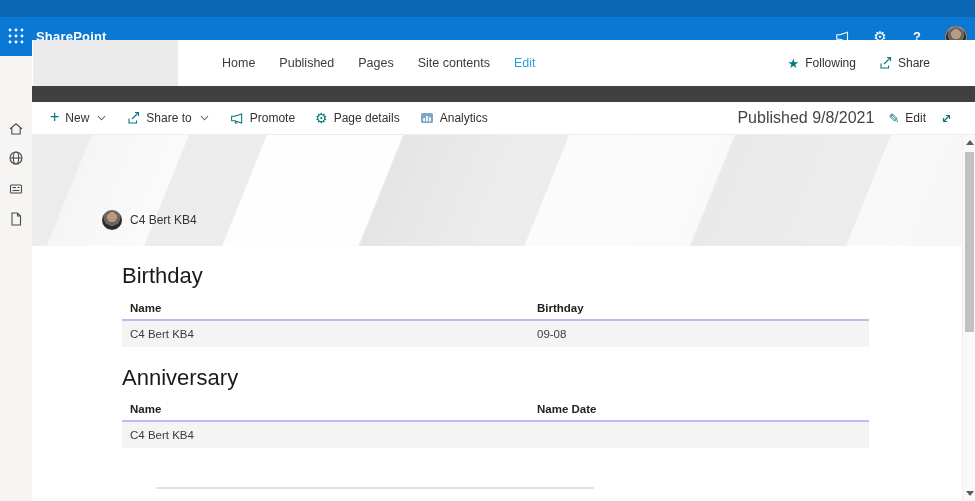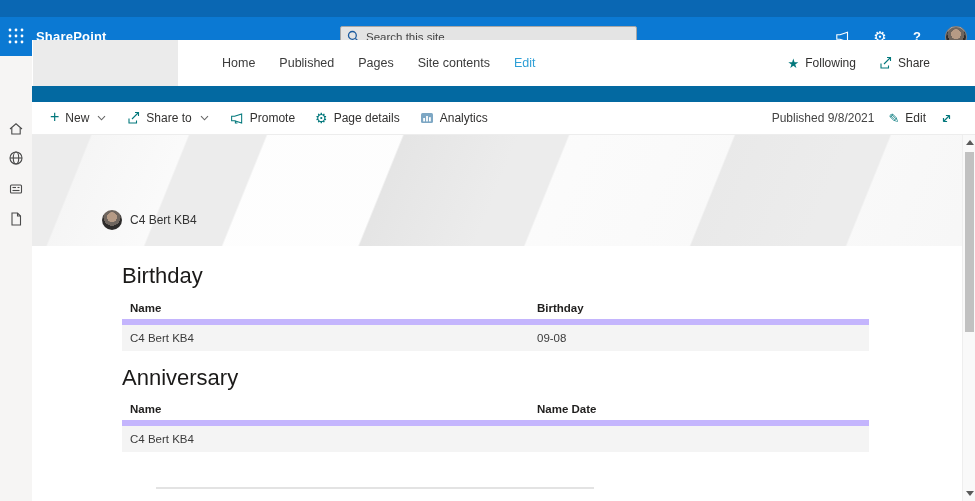--- a/index.html
+++ b/index.html
@@ -1,17 +1,17 @@
 <!DOCTYPE html>
 <html><head>
 <meta charset="utf-8">
 <style>
   * { margin:0; padding:0; box-sizing:border-box; }
   body { font-family:"Liberation Sans", sans-serif; background:#fff; }
-  .screen { position:relative; width:975px; height:501px; overflow:hidden; background:#0369a1; }
+  .screen { position:relative; width:975px; height:501px; overflow:hidden; background:#404040; }
 
   
   .topbar { position:absolute; left:0; top:0; width:975px; height:56px; }
   .topbar-strip { position:absolute; left:0; top:0; width:100%; height:17px; background:#0a67b3; }
   .topbar-main { position:absolute; left:0; top:17px; width:100%; height:39px; background:#0b79d3; }
   .waffle { position:absolute; left:7px; top:10px; width:18px; height:18px; cursor:pointer; }
   .brand { position:absolute; left:36px; top:12px; color:#fff; font-size:13px; font-weight:bold; letter-spacing:.2px; }
   .searchbox { position:absolute; left:340px; top:9px; width:297px; height:21px; background:#e4e4e4;
                border:1px solid #a6a6a6; border-radius:2px; display:flex; align-items:center; padding:0 6px; gap:6px; }
   .searchbox svg { flex:0 0 auto; }
@@ -41,42 +41,42 @@
   .star-glyph { color:#03787c; font-size:13px; line-height:1; }
 
   
   .command-bar { position:absolute; left:32px; top:102px; width:943px; height:33px; background:#fff;
                  border-bottom:1px solid #ededed; display:flex; align-items:center; }
   .cmd-left { display:flex; align-items:center; gap:20px; margin-left:18px; }
   .cmd-btn { display:flex; align-items:center; gap:6px; font-size:12px; color:#323130; cursor:pointer; white-space:nowrap; }
   .plus-glyph { color:#03787c; font-size:16px; font-weight:400; line-height:1; margin-top:-2px; }
   .chev { display:inline-block; margin-left:2px; }
   .cmd-right { margin-left:auto; display:flex; align-items:center; gap:14px; margin-right:22px; }
-  .published { font-size:12px; color:#444;padding-left:36px; }
+  .published { font-size:16px; color:#444;padding-left:36px; }
   .pencil-glyph { color:#03787c; font-size:13px; line-height:1; }
 
   
   .canvas { position:absolute; left:32px; top:135px; width:930px; height:366px; background:#fff; overflow:hidden; }
 
   .hero { position:absolute; left:0; top:0; width:930px; height:111px; background-color:#ececec;
     background-image:
       linear-gradient(112deg, rgba(255,255,255,0) 6%, rgba(246,246,246,.95) 6.2%, rgba(251,251,251,.95) 16%, rgba(255,255,255,0) 16.2%),
       linear-gradient(112deg, rgba(255,255,255,0) 24%, rgba(255,255,255,.92) 24.2%, rgba(255,255,255,.92) 38%, rgba(228,228,228,.9) 38.2%, rgba(236,236,236,0) 50%),
       linear-gradient(112deg, rgba(255,255,255,0) 55%, rgba(252,252,252,.95) 55.2%, rgba(250,250,250,.95) 72%, rgba(233,233,233,.9) 72.2%, rgba(240,240,240,0) 84%),
       linear-gradient(112deg, rgba(255,255,255,0) 88%, rgba(250,250,250,.9) 88.2%, rgba(248,248,248,.9) 100%);
   }
   .hero-title { position:absolute; left:70px; top:37px; font-size:25px; font-weight:600; color:#1f1e1d; }
   .hero-byline { position:absolute; left:70px; top:75px; display:flex; align-items:center; gap:8px; }
   .byline-avatar { width:20px; height:20px; border-radius:50%;
       background:radial-gradient(circle at 50% 36%, #b59a85 0 30%, #6e655e 31% 52%, #2d2b2a 53% 100%); }
   .byline-name { font-size:12px; color:#333; }
 
   .section-heading { position:absolute; left:90px; font-size:22px; font-weight:400; color:#1b1a19; }
   .sp-table { position:absolute; left:90px; width:747px; }
-  .t-head { display:flex; border-bottom:6px solid #c4b5fd; padding:4px 0 5px 0; }
+  .t-head { display:flex; border-bottom:2px solid #c4b5fd; padding:4px 0 5px 0; }
   .t-row  { display:flex; background:#f4f4f4; height:26px; align-items:center; }
   .c1 { width:415px; padding-left:8px; }
   .c2 { flex:1; }
   .t-head span { font-size:11.5px; font-weight:bold; color:#201f1e; }
   .t-row span { font-size:11.5px; color:#3b3b3b; }
 
   .divider { position:absolute; left:124px; top:352px; width:438px; height:2px; background:#e3e3e3; }
 
   
   .scrollbar { position:absolute; right:0; top:135px; width:13px; height:366px; background:#f9f9f9; border-left:1px solid #eee; }
@@ -105,29 +105,20 @@
               <circle cx="9" cy="9" r="1.4"></circle>
               <circle cx="15" cy="9" r="1.4"></circle>
             <circle cx="3" cy="15" r="1.4"></circle>
               <circle cx="9" cy="15" r="1.4"></circle>
               <circle cx="15" cy="15" r="1.4"></circle>
           </g>
         </svg>
       </div>
       <span class="brand">SharePoint</span>
 
-      <div class="searchbox">
-        <span>
-          <svg width="13" height="13" viewBox="0 0 14 14" fill="none" stroke="#1b5a9e" stroke-width="1.4">
-            <circle cx="5.8" cy="5.8" r="4.2"></circle>
-              <line x1="9" y1="9" x2="13" y2="13"></line>
-          </svg>
-        </span>
-        <input type="text" placeholder="Search this site" style="">
-      </div>
 
       <div class="top-icons">
         <span class="top-icon">
           <svg width="16" height="16" viewBox="0 0 16 16" fill="none" stroke="#ffffff" stroke-width="1.1">
             <path d="M13.5 3.2 v9.6 L6 10.3 H2.8 v-4.6 H6 Z"></path>
             <path d="M6.8 10.5 v2.2 h2.2"></path>
           </svg>
         </span>
         <span class="top-icon gear-glyph">⚙</span>
         <span class="top-icon help-glyph">?</span>

